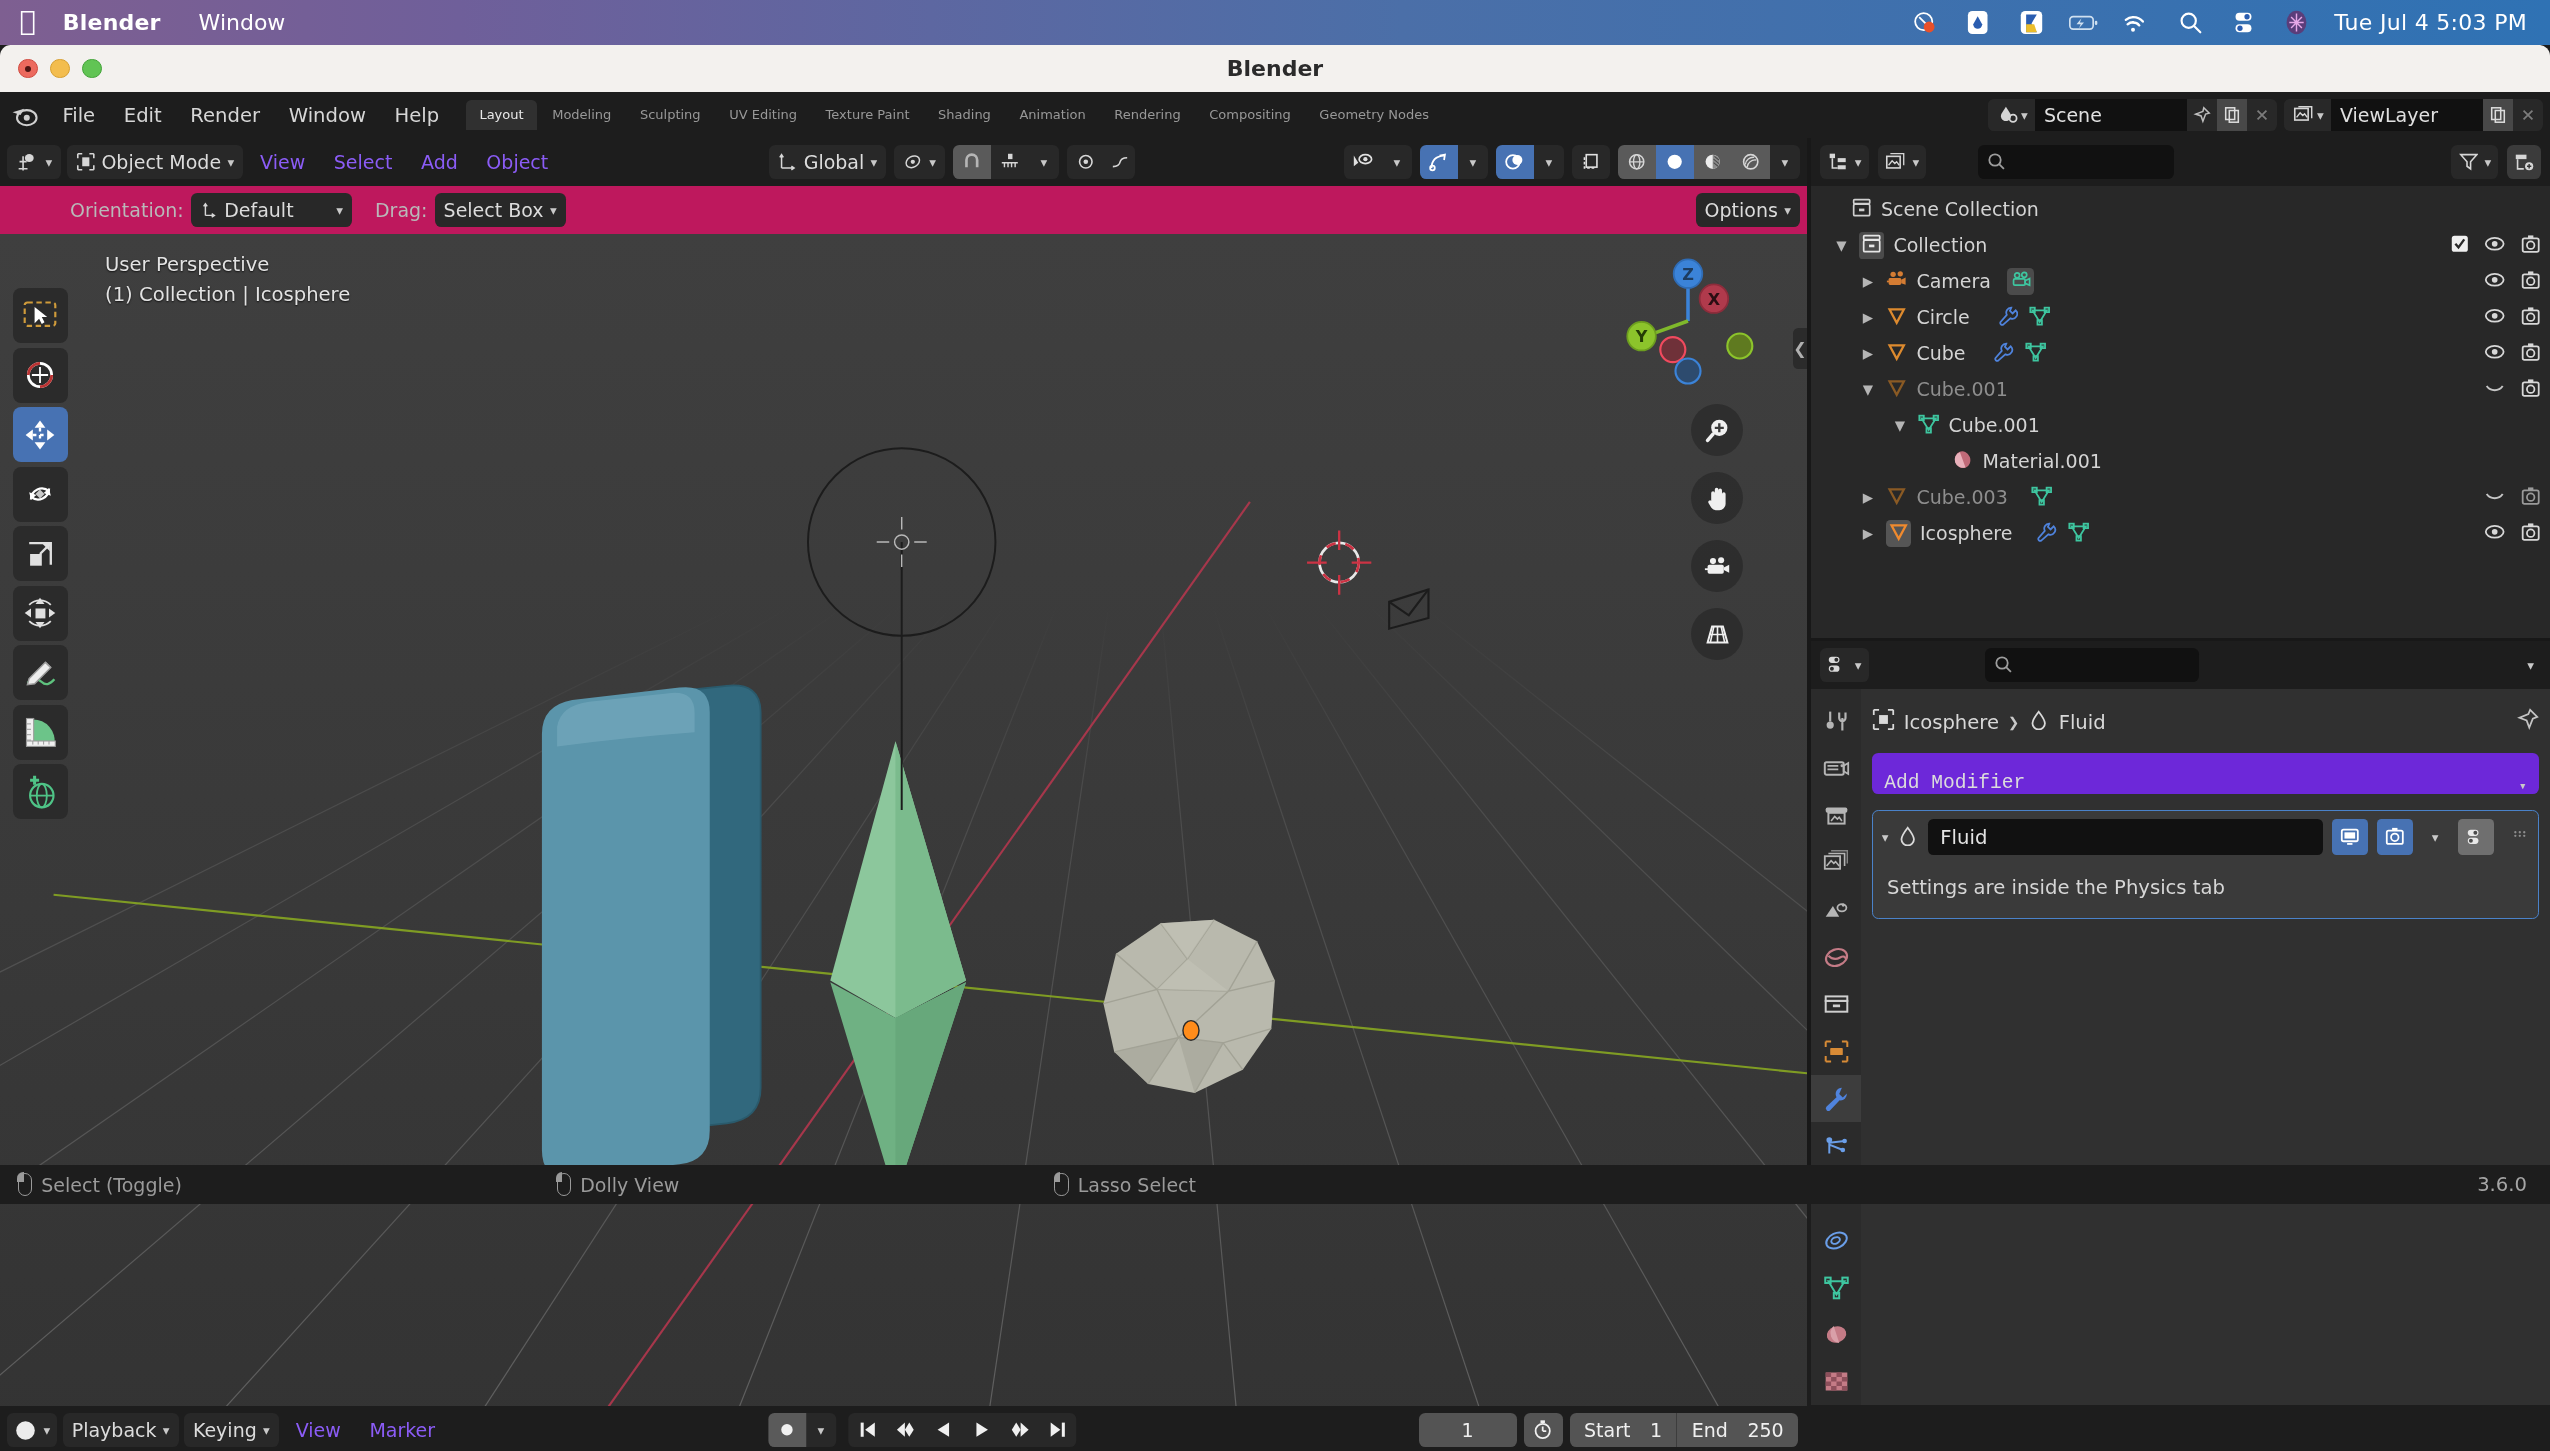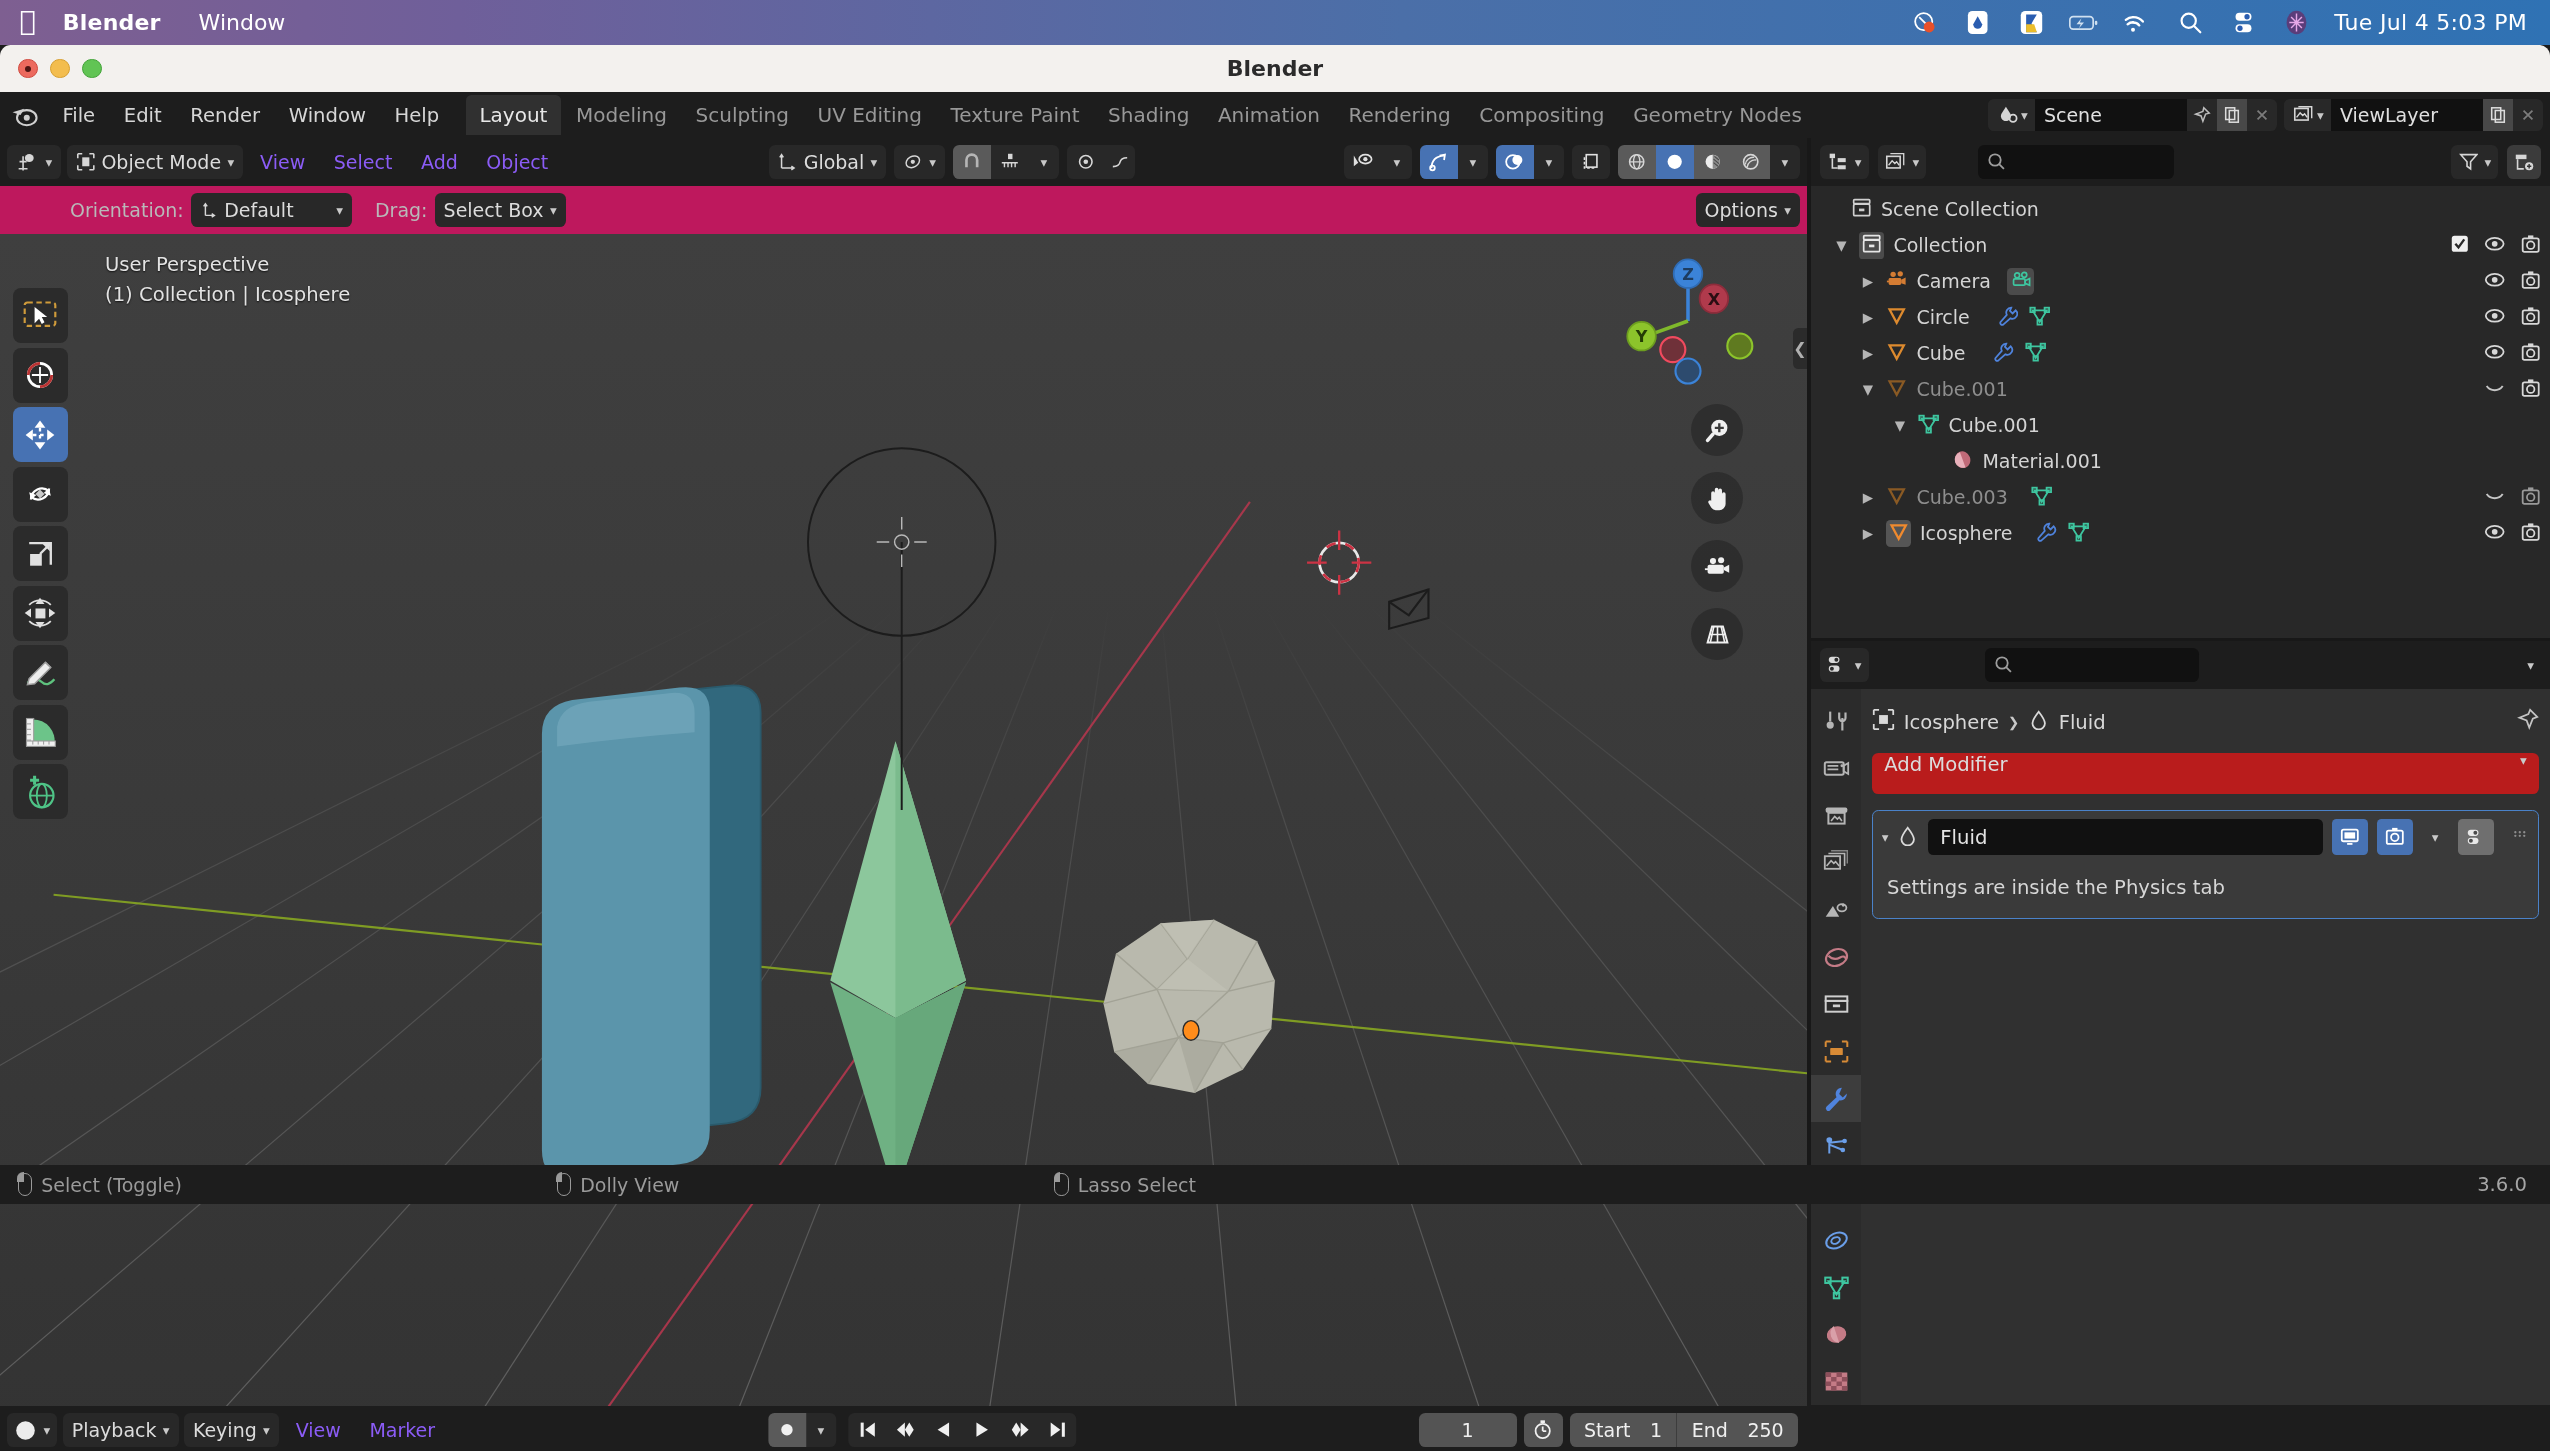--- a/index.html
+++ b/index.html
@@ -54,21 +54,21 @@
     position: absolute; top: 0; left: 0; width: 2550px; height: 46px;
     background: #1d1d1d; display: flex; align-items: center;
   }
   .bl-logo { width: 32px; height: 32px; margin-left: 9px; margin-right: 7.1px; }
   .topmenu { display: flex; align-items: center; }
   .topmenu > div {
     color: #d6d6d6; font-size: 19.6px; padding: 5.4px 14.3px; border-radius: 4.5px; white-space: nowrap;
   }
   .wstabs { display: flex; align-items: center; margin-left: 12.5px; gap: 1.8px; }
   .wstab {
-    color: #989898; font-size: 20px; padding: 7.1px 13.4px 8px 13.4px; border-radius: 5.4px 5.4px 0 0; white-space: nowrap;
+    color: #989898; font-size: 13px; padding: 7.1px 13.4px 8px 13.4px; border-radius: 5.4px 5.4px 0 0; white-space: nowrap;
   }
   .wstab.active { background: #303030; color: #e8e8e8; }
   .topbar-right { margin-left: auto; display: flex; align-items: center; gap: 7.1px; padding-right: 7.1px; }
   .idblock {
     display: flex; align-items: center; background: #282828; border-radius: 6.3px; height: 32px; overflow: hidden;
   }
   .idblock .idicon {
     display: flex; align-items: center; gap: 2.7px; background: #282828; padding: 0 7.1px 0 9px; height: 32px;
   }
   .idblock .idname {
@@ -157,22 +157,22 @@
   
   .pr-header { height: 48px; background:#1d1d1d; display:flex; align-items:center; gap:9px; padding:0 9px; }
   .pr-tabcol {
     position:absolute; left:0; top:48px; width: 50px; height: 716px; background:#2b2b2b;
     display:flex; flex-direction:column; align-items:center; padding-top: 9px; gap: 0px;
   }
   .prtab { width:50px; height:50px; display:flex; align-items:center; justify-content:center; }
   .prtab.active { background:#3d3d3d; }
   .pr-body { position:absolute; left:50px; top:48px; width:689px; height:716px; background:#303030; padding: 12.5px 10.7px; }
   .breadcrumb { display:flex; align-items:center; gap:9px; color:#d8d8d8; font-size:19.6px; height: 41px;}
-  .addmod { background:#b91c1c; border-radius:6.3px; height:41px; display:flex; align-items:flex-start;
-            padding:0 12.5px; color:#dcdcdc; font-size:19.6px; margin-top: 10.7px;}
+  .addmod { background:#6d28d9; border-radius:6.3px; height:41px; display:flex; align-items:flex-end;
+            padding:0 12.5px; color:#dcdcdc; font-size:19.6px; margin-top: 10.7px; font-family: Liberation Mono, monospace;}
   .modpanel { border:0.9px solid #4a82c9; border-radius:6.3px; margin-top:16px; background:#3a3a3a; }
   .modhead { display:flex; align-items:center; gap:9px; padding: 8px 9px; }
   .modname { background:#111; border-radius:5.4px; height:36px; flex:1; display:flex; align-items:center;
              padding:0 12.5px; color:#e4e4e4; font-size:19.6px; }
   .modbtn { width:36px;height:36px;display:flex;align-items:center;justify-content:center;border-radius:4.5px;background:#3f3f3f;}
   .modbtn.on { background:#4772b3; }
   .modbody { padding: 12.5px 14.3px 19.6px 14.3px; color:#d6d6d6; font-size:19.6px; }
 
   
   #timeline {

